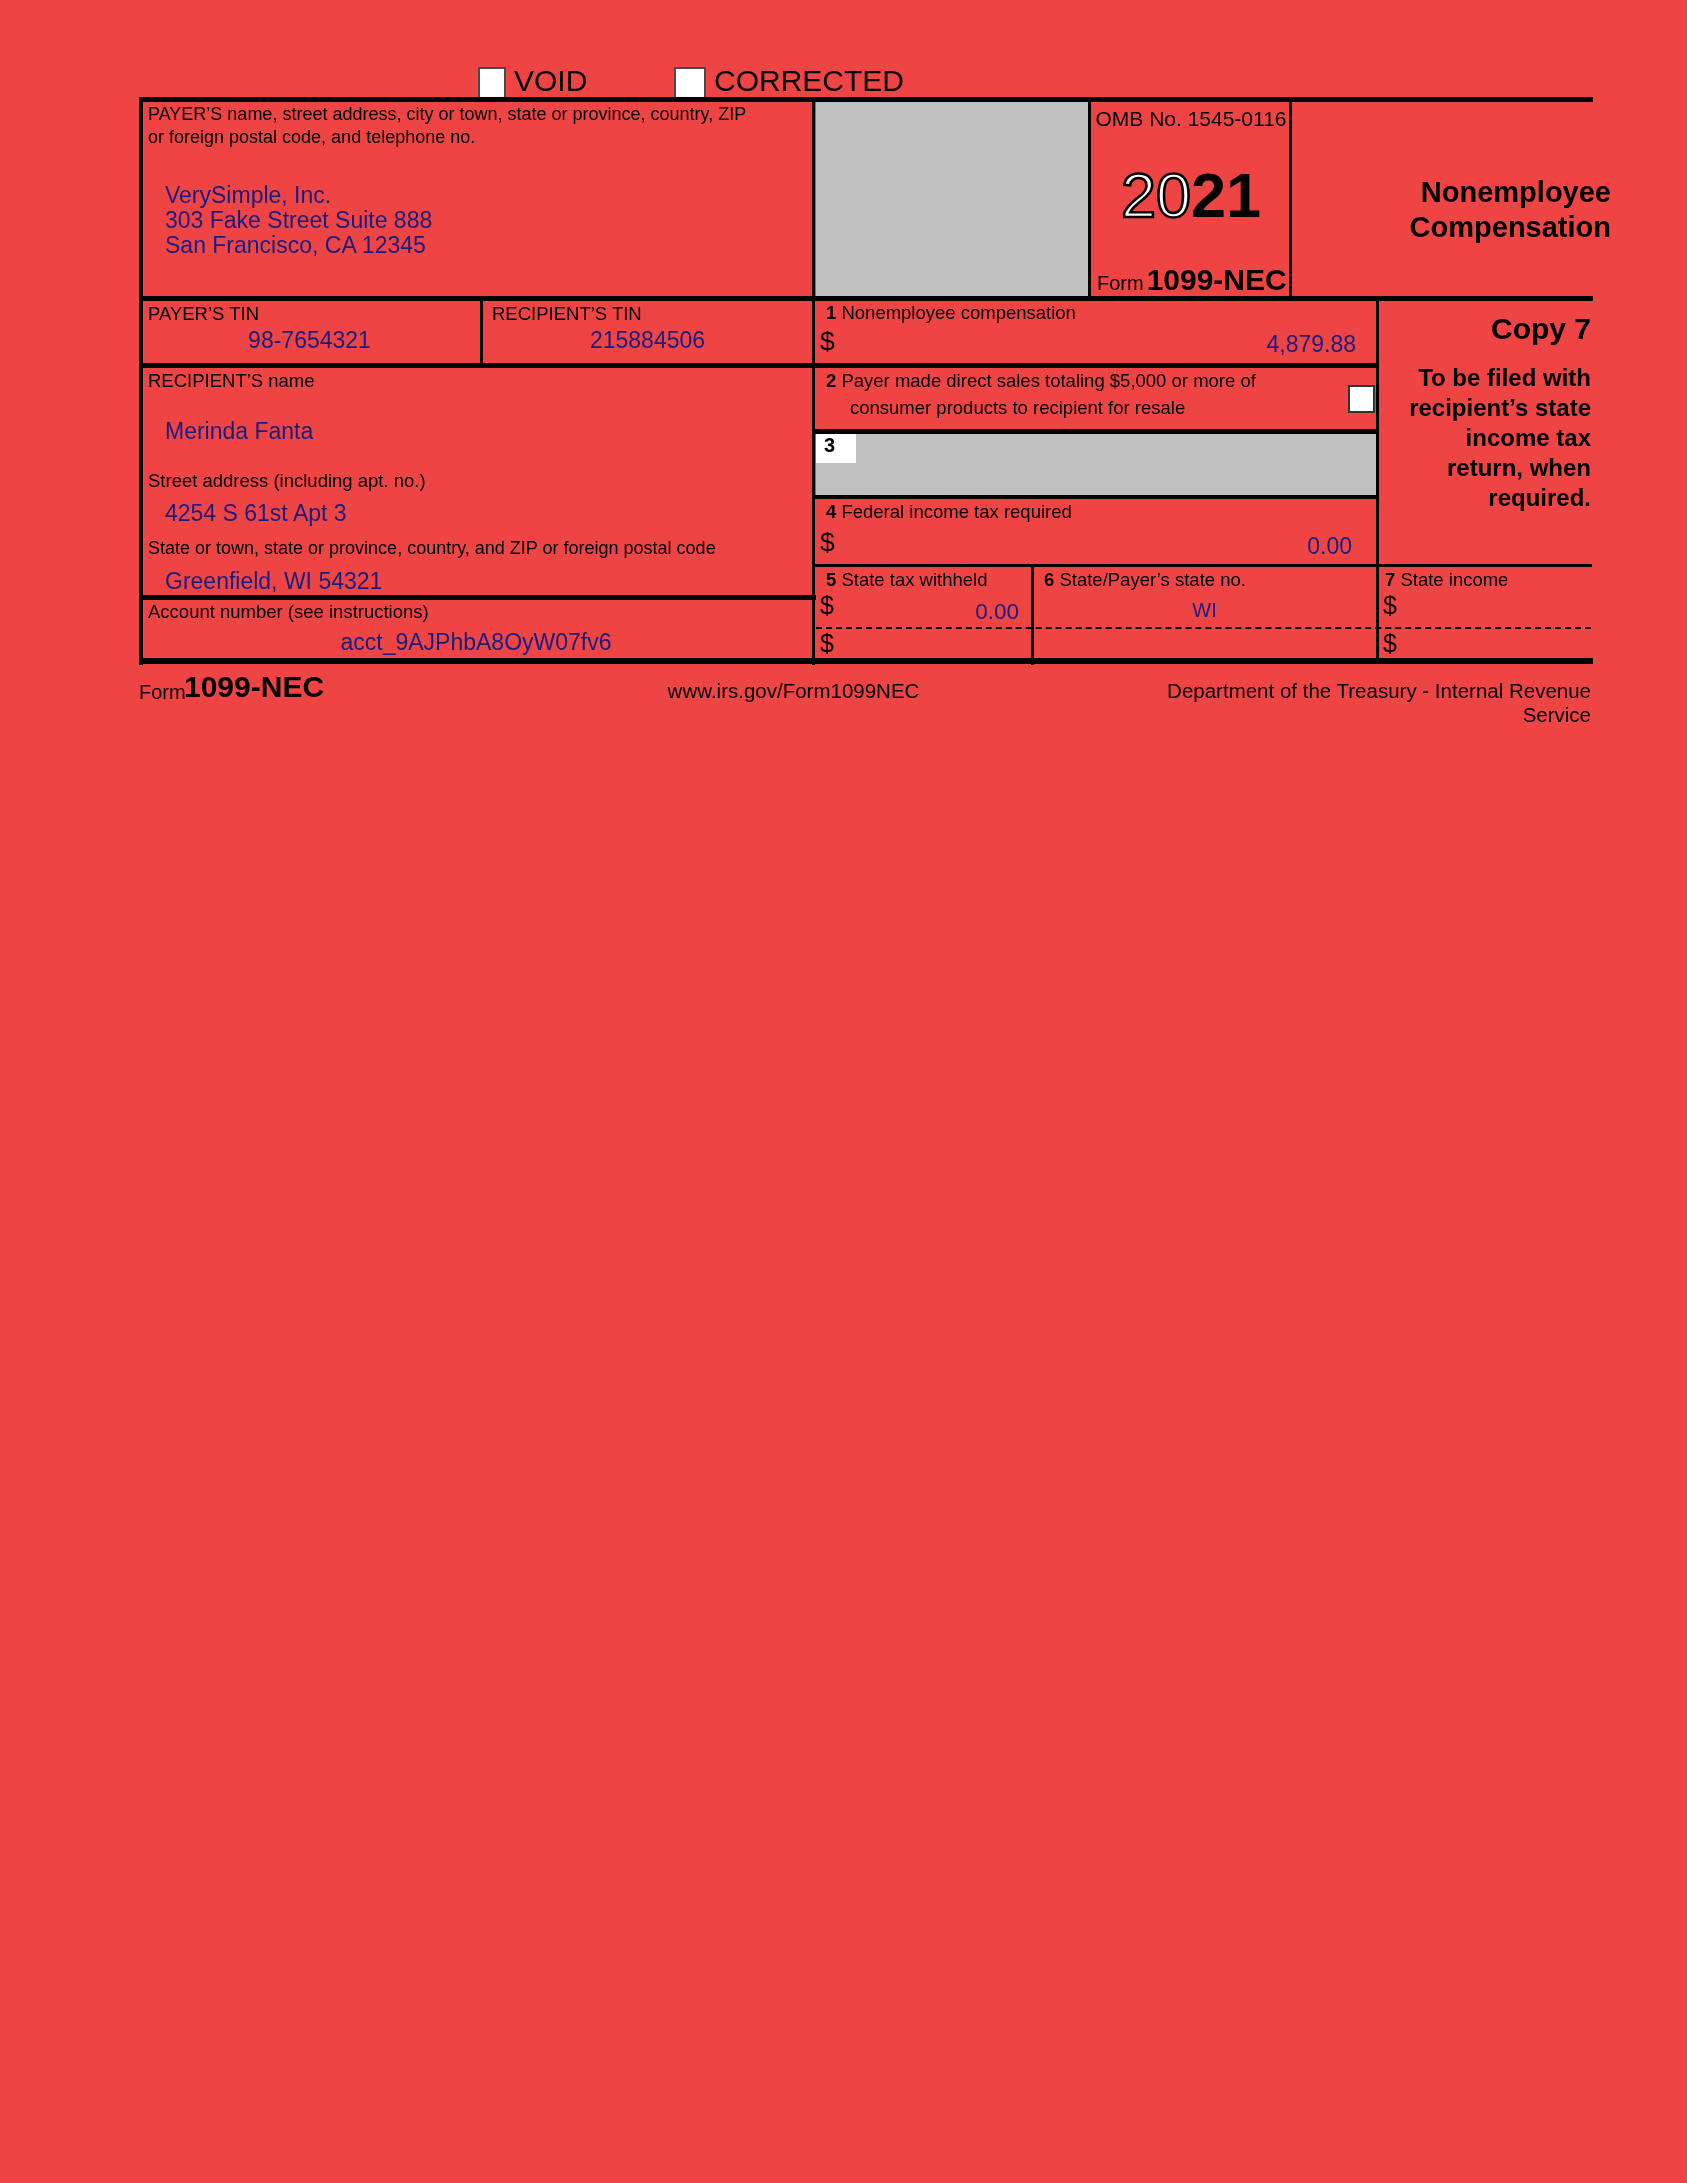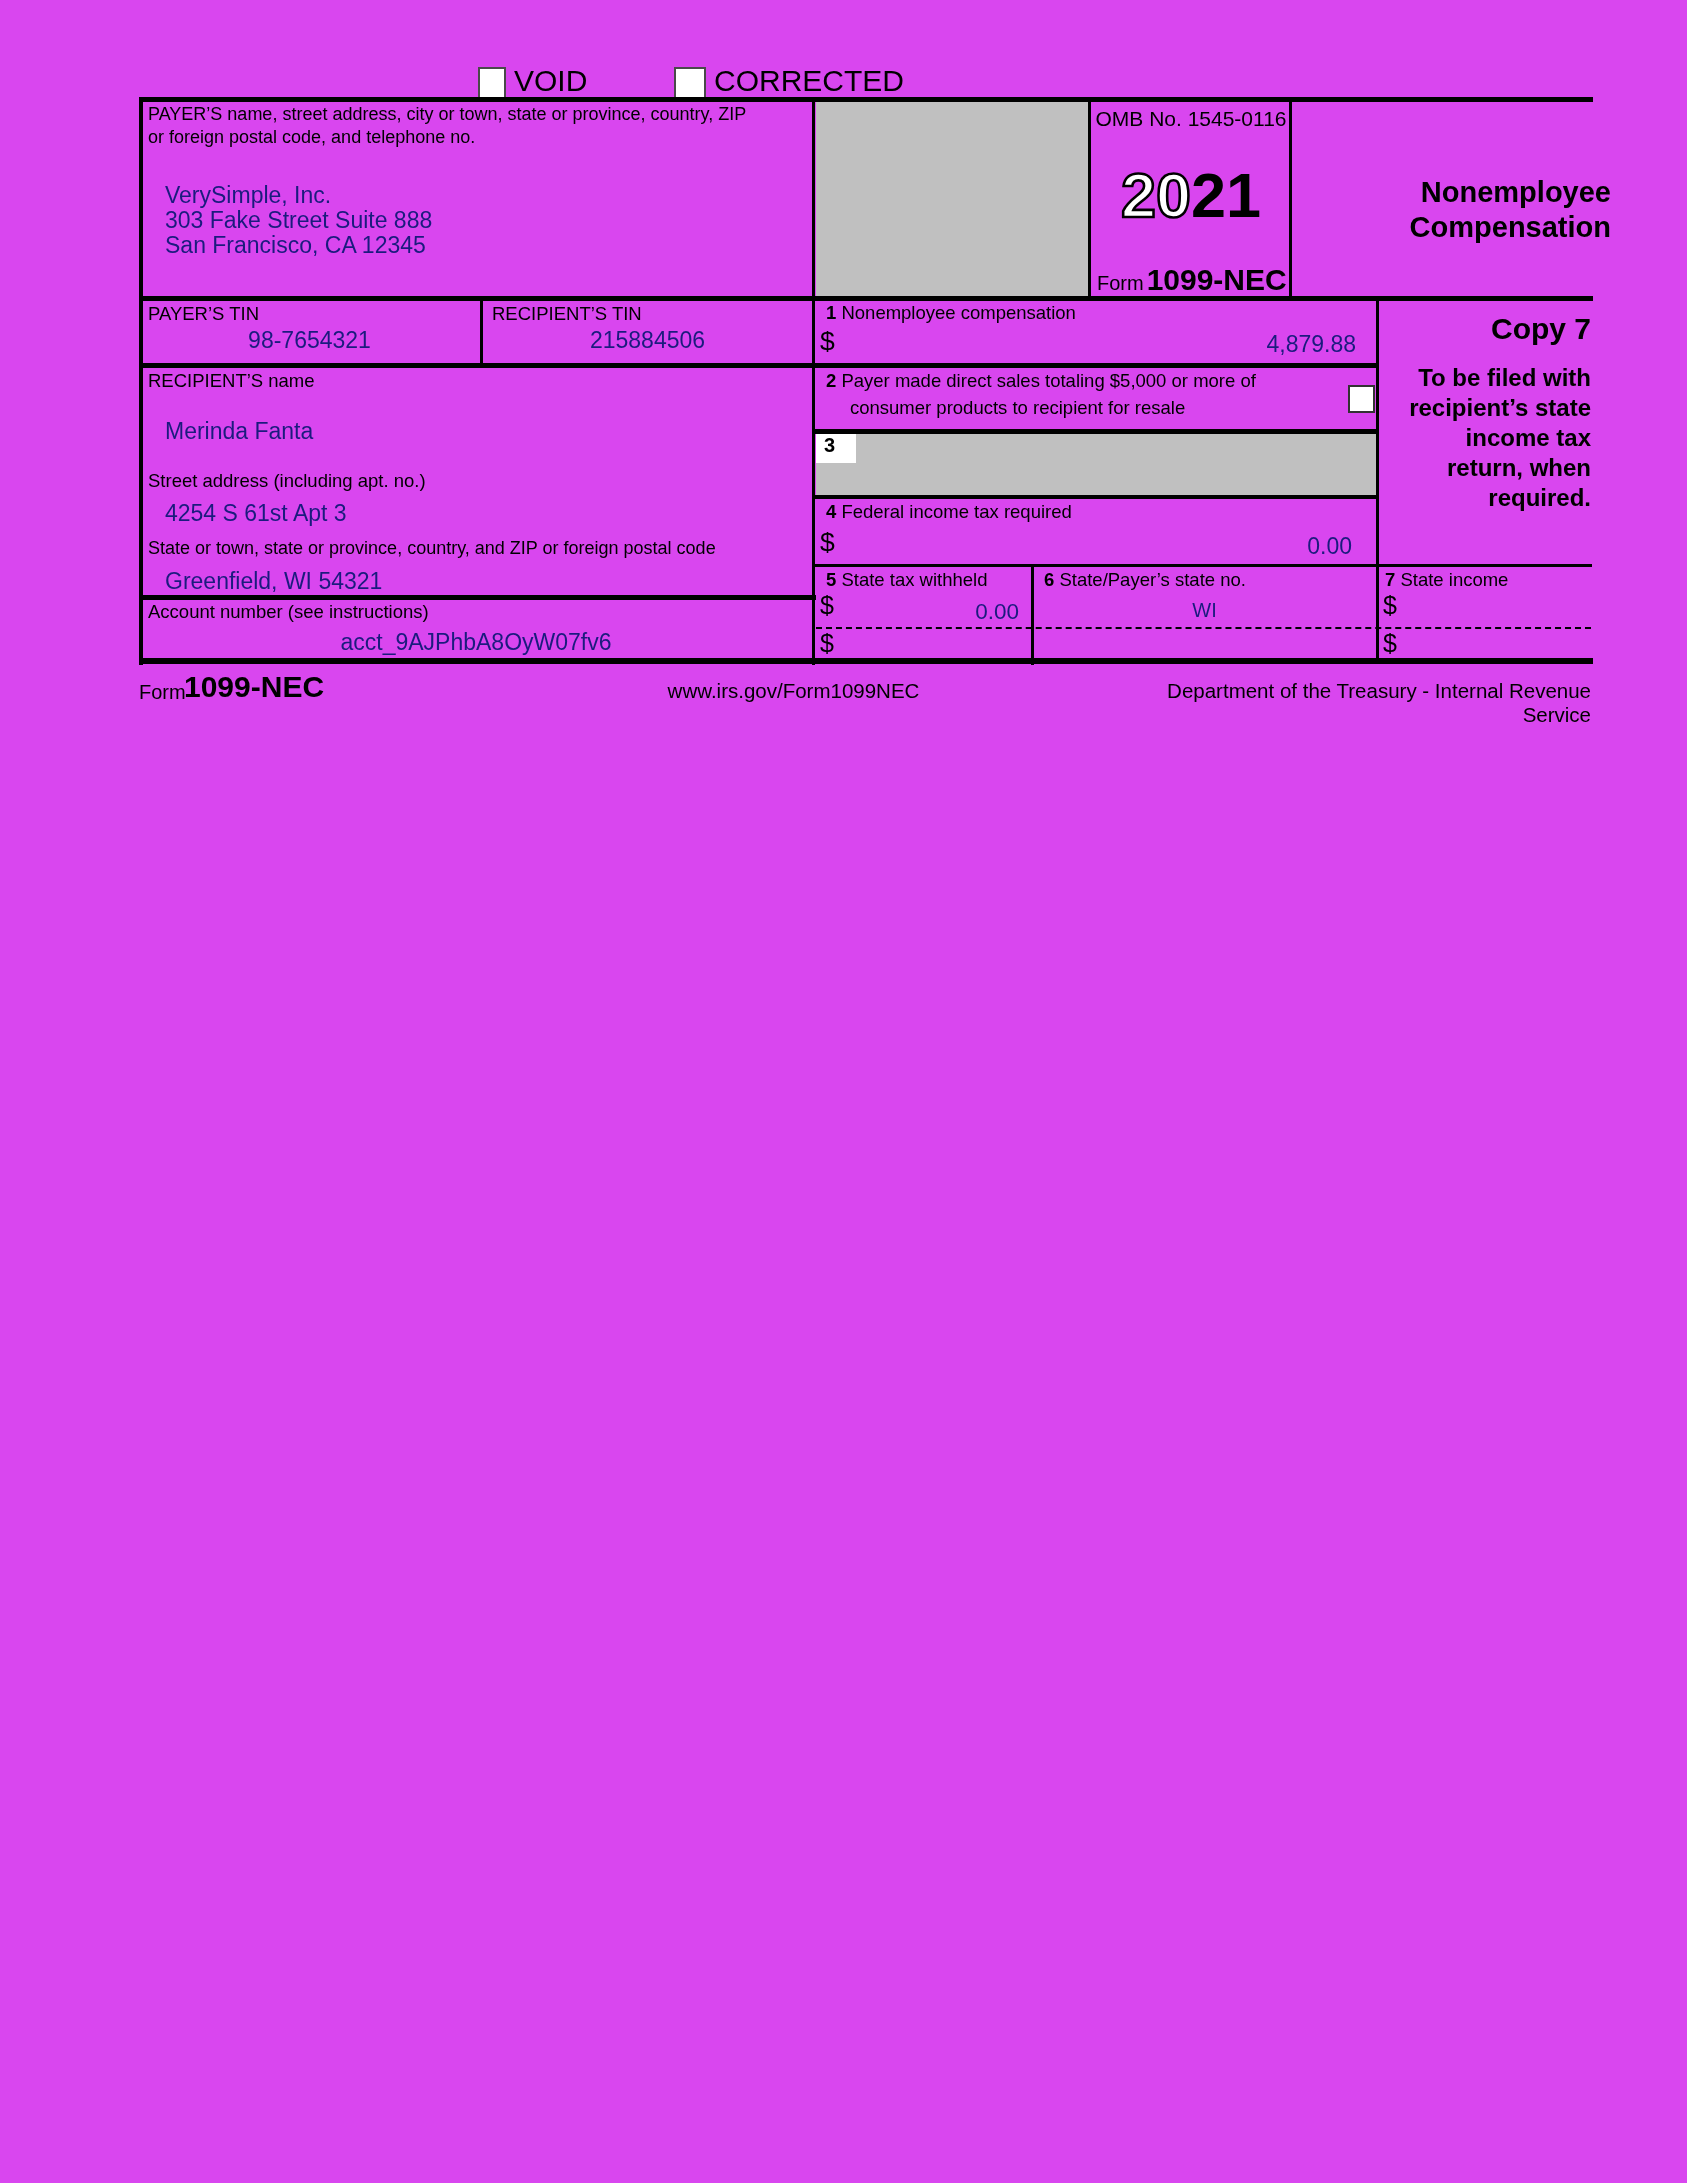--- a/index.html
+++ b/index.html
@@ -1,31 +1,31 @@
 <!DOCTYPE html>
 <html style="font-size:10.6px"><head>
 <meta charset="utf-8">
 <style>
   html,body{margin:0;padding:0;background:#fff;}
-  #page{position:relative;width:1687px;height:2183px;background:#d946ef;
+  #page{position:relative;width:1687px;height:2183px;background:#ef4444;
         font-family:"Liberation Sans","DejaVu Sans",sans-serif;color:#000;overflow:hidden;}
   .abs{position:absolute;}
   .line{position:absolute;background:#000;}
   .grayfill{position:absolute;background:#c0c0c0;}
   .lbl{font-size:18.5px;line-height:22.5px;color:#000;}
   .lbl-sm{font-size:18px;line-height:23px;color:#000;}
   .bn{font-weight:bold;}
   .val{font-size:23px;color:#1b1b7e;}
   .dollar{font-size:26.5px;color:#000;}
   .prel{white-space:pre-line;}
   .hang{padding-left:24px;text-indent:-24px;}
   .cb{position:absolute;background:#fff;border:2px solid #4a4a4a;}
   .right{text-align:right;}
   .center{text-align:center;}
-  .year20{font-weight:bold;color:#ffffff;text-align:right;-webkit-text-stroke:2.6px #000;}
+  .year20{font-weight:normal;color:#ffffff;text-align:right;-webkit-text-stroke:2.6px #000;}
   .year21{font-weight:bold;color:#000;}
 </style>
 </head>
 <body>
 
 <div id="page">
 
   <div class="cb" style="left:478px;top:67px;width:24px;height:28px;"></div>
   <div class="abs" style="left:514px;top:64px;font-size:30px;">VOID</div>
   <div class="cb" style="left:674px;top:67px;width:28px;height:28px;"></div>

